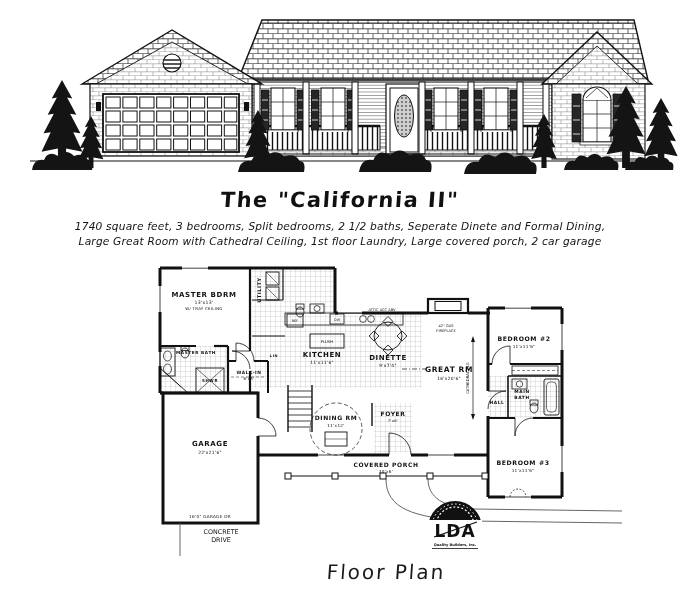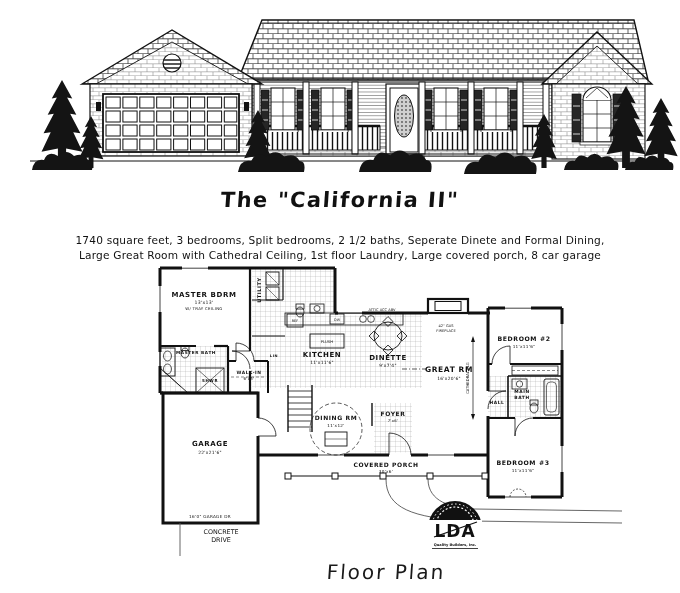--- a/index.html
+++ b/index.html
@@ -10,21 +10,21 @@
   }
   svg{display:block;position:absolute;left:0;}
   #elev-svg{top:4px;}
   #plan-svg{top:256px;}
   .title-block{position:absolute;left:0;right:0;top:188px;text-align:center;}
   .plan-title{
     font-size:21px;font-weight:bold;letter-spacing:1.5px;color:#111;
     transform:skewX(-4deg);
   }
   .plan-desc{
-    margin-top:21px;font-size:10.6px;letter-spacing:.2px;
+    margin-top:7px;font-size:10.6px;font-style:italic;letter-spacing:.2px;
     line-height:1.45;color:#111;
   }
   .caption{
     position:absolute;left:92px;right:0;top:560px;text-align:center;
     font-size:20px;letter-spacing:2px;color:#1a1a1a;transform:skewX(-4deg);
   }
   text{font-family:"DejaVu Sans",sans-serif;fill:#111;}
   .rm{font-weight:bold;letter-spacing:.6px;}
   .dim{letter-spacing:.3px;}
 </style>
@@ -213,21 +213,21 @@
       <use href="#bush" x="430" y="146" width="140" height="24"></use>
       <use href="#bush" x="556" y="148" width="70" height="18"></use>
       <use href="#bush" x="618" y="150" width="62" height="16"></use>
     </g>
   </svg>
 
   <div class="title-block">
     <div class="plan-title">The "California II"</div>
     <div class="plan-desc">
       <div>1740 square feet, 3 bedrooms, Split bedrooms, 2 1/2 baths, Seperate Dinete and Formal Dining,</div>
-      <div>Large Great Room with Cathedral Ceiling, 1st floor Laundry, Large covered porch, 8 car garage</div>
+      <div>Large Great Room with Cathedral Ceiling, 1st floor Laundry, Large covered porch, 2 car garage</div>
     </div>
   </div>
 
   <svg id="plan-svg" width="680" height="312" viewBox="0 0 680 312">
     <defs>
       <pattern id="tile" width="5" height="5" patternUnits="userSpaceOnUse">
         <rect width="5" height="5" fill="#fff"></rect>
         <path d="M5,0 H0 V5" fill="none" stroke="#9a9a9a" stroke-width="0.45"></path>
       </pattern>
     </defs>

